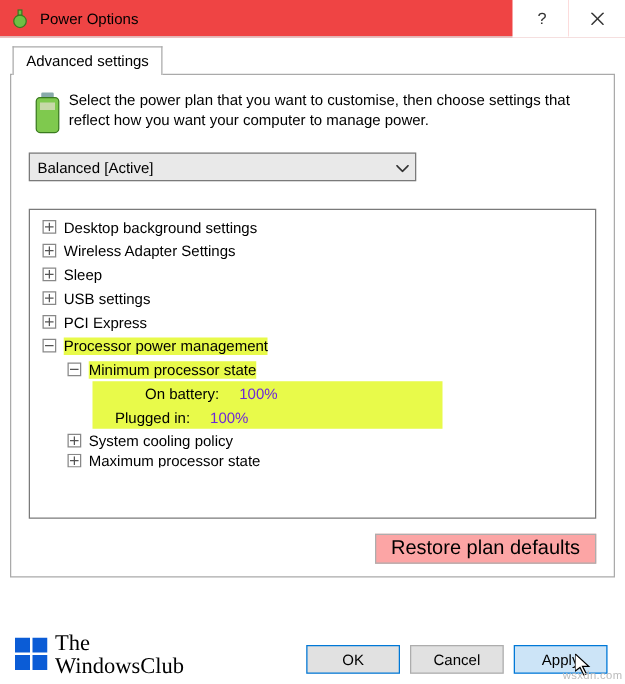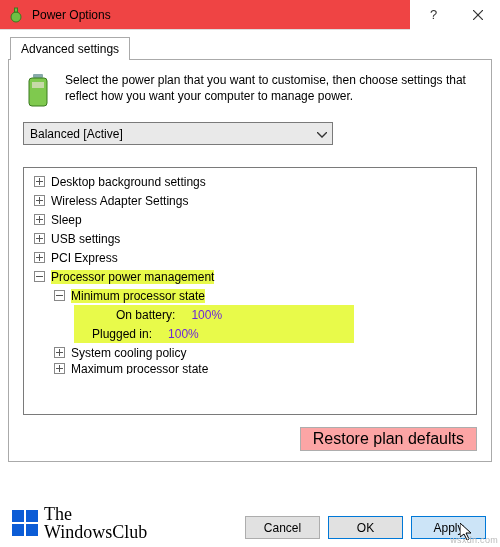--- a/index.html
+++ b/index.html
@@ -7,21 +7,21 @@
 
     .titlebar { height: 30px; display: flex; align-items: center; border-bottom: 1px solid #ddd; padding-left: 8px; background: #ef4444; }
     .titlebar .icon { width: 16px; height: 16px; margin-right: 8px; display: inline-flex; align-items: center; justify-content: center; }
     .titlebar .title { flex: 1; font-size: 12px; }
     .titlebar .winbtn { width: 45px; height: 30px; display: flex; align-items: center; justify-content: center; background: #fff; }
 
     .tab-strip { padding: 6px 8px 0 10px; }
     .tab { display: inline-block; padding: 4px 10px; border: 1px solid #aaa; border-bottom: none; background: #fff; font-size: 12px; position: relative; top: 1px; }
     .tab-panel { border: 1px solid #aaa; margin: 0 8px; padding: 12px 14px 10px 14px; }
 
-    .intro { display: flex; gap: 10px; margin-bottom: 12px; }
+    .intro { display: flex; margin-bottom: 12px; }
     .intro .battery-icon { width: 32px; height: 38px; flex-shrink: 0; display:flex; align-items:center; justify-content:center; }
     .intro .desc { font-size: 12px; line-height: 1.35; }
 
     .dropdown { display: flex; align-items: center; border: 1px solid #7a7a7a; background: #e9e9e9; height: 23px; margin-bottom: 22px; width: 310px; }
     .dropdown .dd-text { flex: 1; padding: 0 6px; font-size: 12px; }
     .dropdown .dd-arrow { width: 20px; text-align: center; }
 
     .treebox { border: 1px solid #7a7a7a; background: #fff; height: 248px; overflow: hidden; padding: 4px 2px; position: relative; }
     .tree-row { display: flex; align-items: center; height: 19px; }
     .expander { width: 11px; height: 11px; border: 1px solid #888; display: flex; align-items: center; justify-content: center; margin-right: 6px; flex-shrink: 0; }
@@ -218,22 +218,22 @@
         <rect x="14" y="14" width="12" height="12" fill="#0b5cd6"></rect>
       </svg>
   </div>
   <div class="brand-text">
     <div>The</div>
     <div>WindowsClub</div>
   </div>
 </div>
 
 <div class="button-row">
+  <button class="btn default">OK</button>
   <button class="btn">Cancel</button>
-  <button class="btn default">OK</button>
   <button class="btn hover">Apply</button>
 </div>
 
 <div class="cursor">
   <svg width="16" height="20" viewBox="0 0 16 20">
       <polygon points="0,0 0,14 4,11 7,17 9,16 6,10 11,10" fill="#fff" stroke="#000" stroke-width="1"></polygon>
     </svg>
 </div>
 
 <div class="watermark">wsxdn.com</div>

